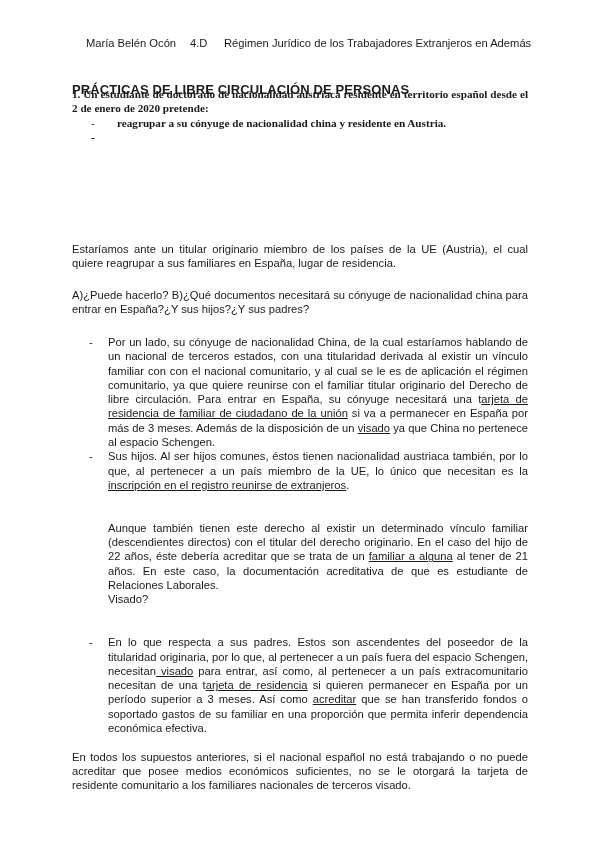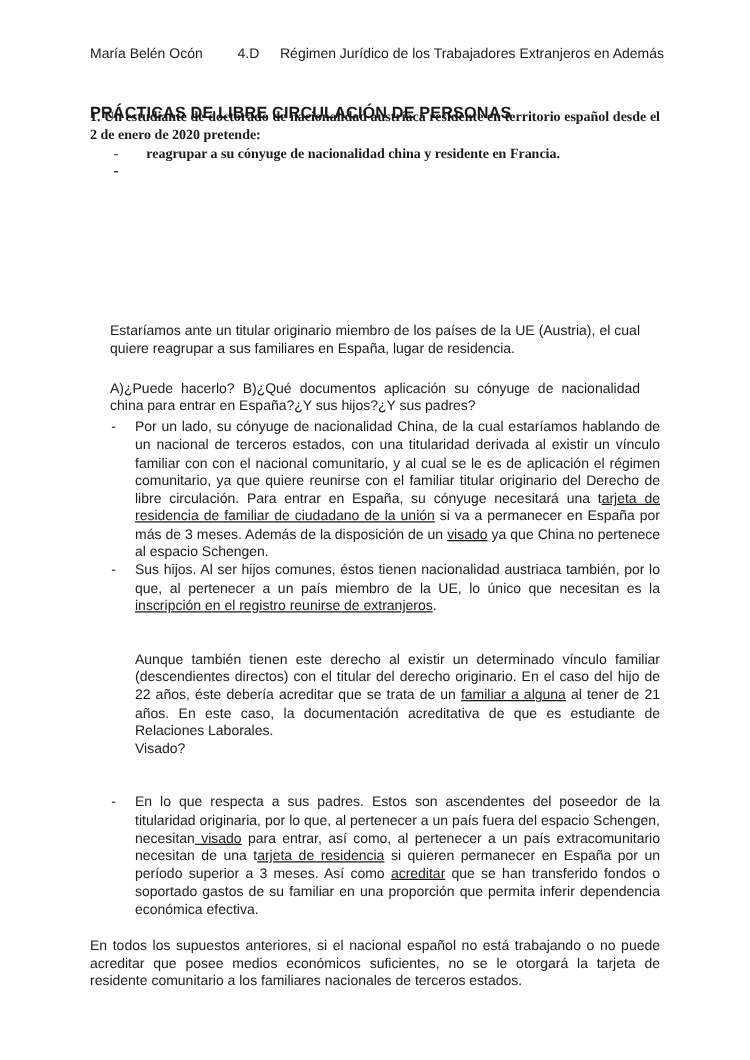--- a/index.html
+++ b/index.html
@@ -3,30 +3,30 @@
 <meta charset="utf-8">
 <style>
   html, body { margin: 0; padding: 0; background: #ffffff; }
   body {
     width: 600px; height: 848px; position: relative; overflow: hidden;
     font-family: "Liberation Sans", sans-serif; color: #1a1a1a;
     font-size: 11.2px; line-height: 14.3px;
   }
   .header { position: absolute; top: 36px; left: 72px; width: 460px; white-space: nowrap; font-size: 11.2px; }
   .header span { display: inline-block; }
-  .h-author { width: 118px; }
+  .h-author { width: 118px; text-align: center; }
   .h-group { width: 34px; }
   .title { position: absolute; top: 83px; left: 72px; font-weight: bold; font-size: 13px; letter-spacing: 0.1px; }
   .question { position: absolute; top: 87px; left: 72px; width: 456px; font-weight: bold; text-align: justify; font-family: Liberation Serif, serif; }
   .question p { margin: 0; }
   .qlist { margin: 0; padding: 0; list-style: none; }
   .qlist li { position: relative; padding-left: 45px; }
   .qlist li .dash { position: absolute; left: 19px; top: 0; font-weight: normal; }
   .block { position: absolute; left: 72px; width: 456px; text-align: justify; }
-  .block p { margin: 16px; }
+  .block p { margin: 0; }
   .b-intro { top: 242px; }
   .b-questions { top: 288px; }
   .answers { position: absolute; left: 72px; width: 456px; top: 335px; }
   .ans-wrap { position: relative; padding-left: 36px; }
   .ans-wrap .dash { position: absolute; left: 17px; top: 0; }
   u { text-decoration: underline; text-underline-offset: 1px; }
   b { font-weight: normal; }
   .gap { height: 14.3px; }
 </style>
 </head>
@@ -34,32 +34,32 @@
 
 <div class="header">
   <span class="h-author">María Belén Ocón</span><span class="h-group">4.D</span><span>Régimen Jurídico de los Trabajadores Extranjeros en Además</span>
 </div>
 
 <div class="title">PRÁCTICAS DE LIBRE CIRCULACIÓN DE PERSONAS</div>
 
 <div class="question">
   <p>1. Un estudiante de doctorado de nacionalidad austríaca residente en territorio español desde el 2 de enero de 2020 pretende:</p>
   <ul class="qlist">
-    <li><span class="dash">-</span><span>reagrupar a su cónyuge de nacionalidad china y residente en Francia.</span></li>
+    <li><span class="dash">-</span><span>reagrupar a su cónyuge de nacionalidad china y residente en Austria.</span></li>
     <li><span class="dash">-</span></li>
     <li><span class="dash">-</span></li>
   </ul>
 </div>
 
 <div class="block b-intro">
   <p>Estaríamos ante un titular originario miembro de los países de la UE (Austria), el cual quiere reagrupar a sus familiares en España, lugar de residencia.</p>
 </div>
 
 <div class="block b-questions">
-  <p>A)¿Puede hacerlo? B)¿Qué documentos aplicación su cónyuge de nacionalidad china para entrar en España?¿Y sus hijos?¿Y sus padres?</p>
+  <p>A)¿Puede hacerlo? B)¿Qué documentos necesitará su cónyuge de nacionalidad china para entrar en España?¿Y sus hijos?¿Y sus padres?</p>
 </div>
 
 <div class="answers">
   <div class="ans-wrap" style="text-align:justify;">
     <span class="dash">-</span>
     <span>Por un lado, su </span><b>cónyuge</b><span> de nacionalidad China, de la cual estaríamos hablando de un nacional de terceros estados, con una titularidad derivada al existir un vínculo familiar con con el nacional comunitario, y al cual se le es de aplicación el régimen comunitario, ya que quiere reunirse con el familiar titular originario del Derecho de libre circulación. Para entrar en España, su cónyuge necesitará una t</span><u>arjeta de residencia de familiar de ciudadano de la unión</u><span> si va a permanecer en España por más de 3 meses. Además de la disposición de un </span><u>visado</u><span> ya que China no pertenece al espacio Schengen.</span>
   </div>
 
   <div class="ans-wrap" style="text-align:justify;">
     <span class="dash">-</span>
@@ -76,15 +76,15 @@
   <div class="gap"></div>
 
   <div class="ans-wrap" style="text-align:justify;">
     <span class="dash">-</span>
     <span>En lo que respecta a sus </span><b>padres</b><span>. Estos son ascendentes del poseedor de la titularidad originaria, por lo que, al pertenecer a un país fuera del espacio Schengen, necesitan</span><u> visado</u><span> para entrar, así como, al pertenecer a un país extracomunitario necesitan de una t</span><u>arjeta de residencia</u><span> si quieren permanecer en España por un período superior a 3 meses. Así como </span><u>acreditar</u><span> que se han transferido fondos o soportado gastos de su familiar en una proporción que permita inferir dependencia económica efectiva.</span>
   </div>
 
   <div class="gap"></div>
 
   <div style="text-align:justify;">
-    <span>En todos los supuestos anteriores, si el nacional español no está trabajando o no puede acreditar que posee medios económicos suficientes, no se le otorgará la tarjeta de residente comunitario a los familiares nacionales de terceros estados.</span>
+    <span>En todos los supuestos anteriores, si el nacional español no está trabajando o no puede acreditar que posee medios económicos suficientes, no se le otorgará la tarjeta de residente comunitario a los familiares nacionales de terceros visado.</span>
   </div>
 </div>
 
 </body></html>

